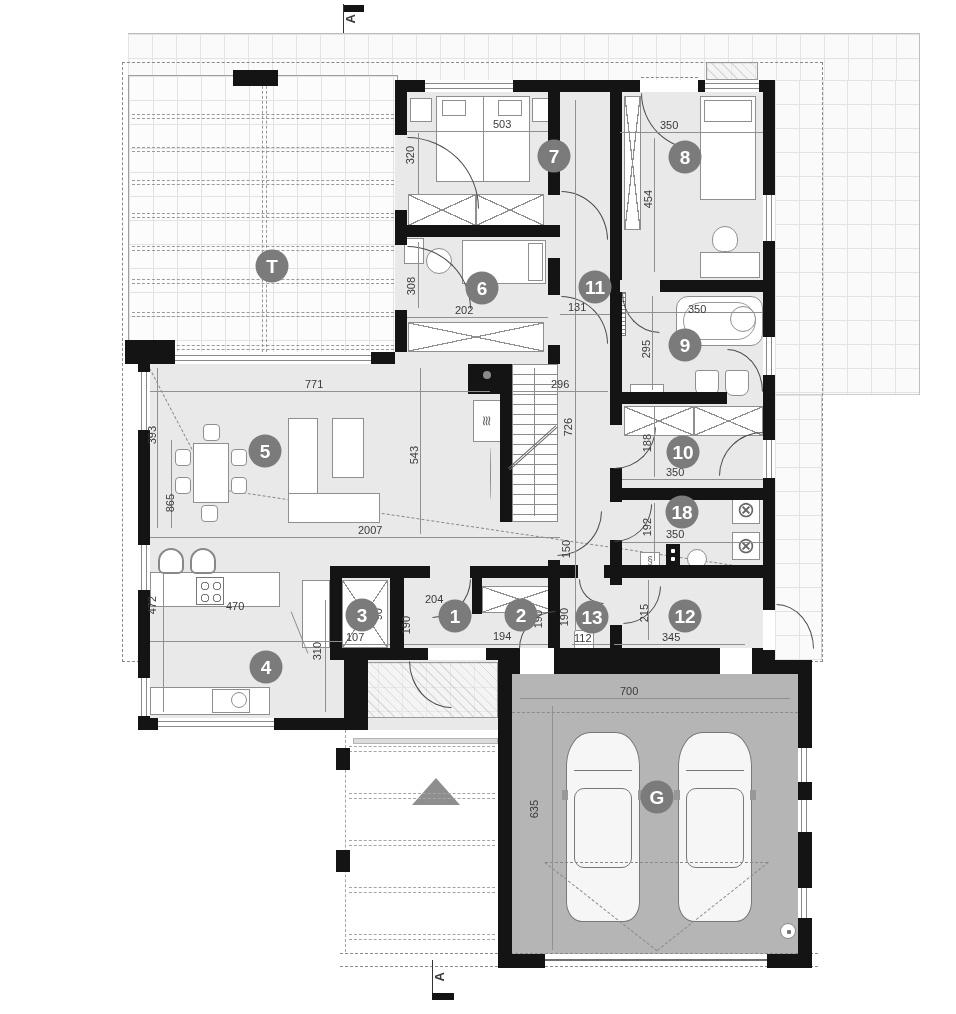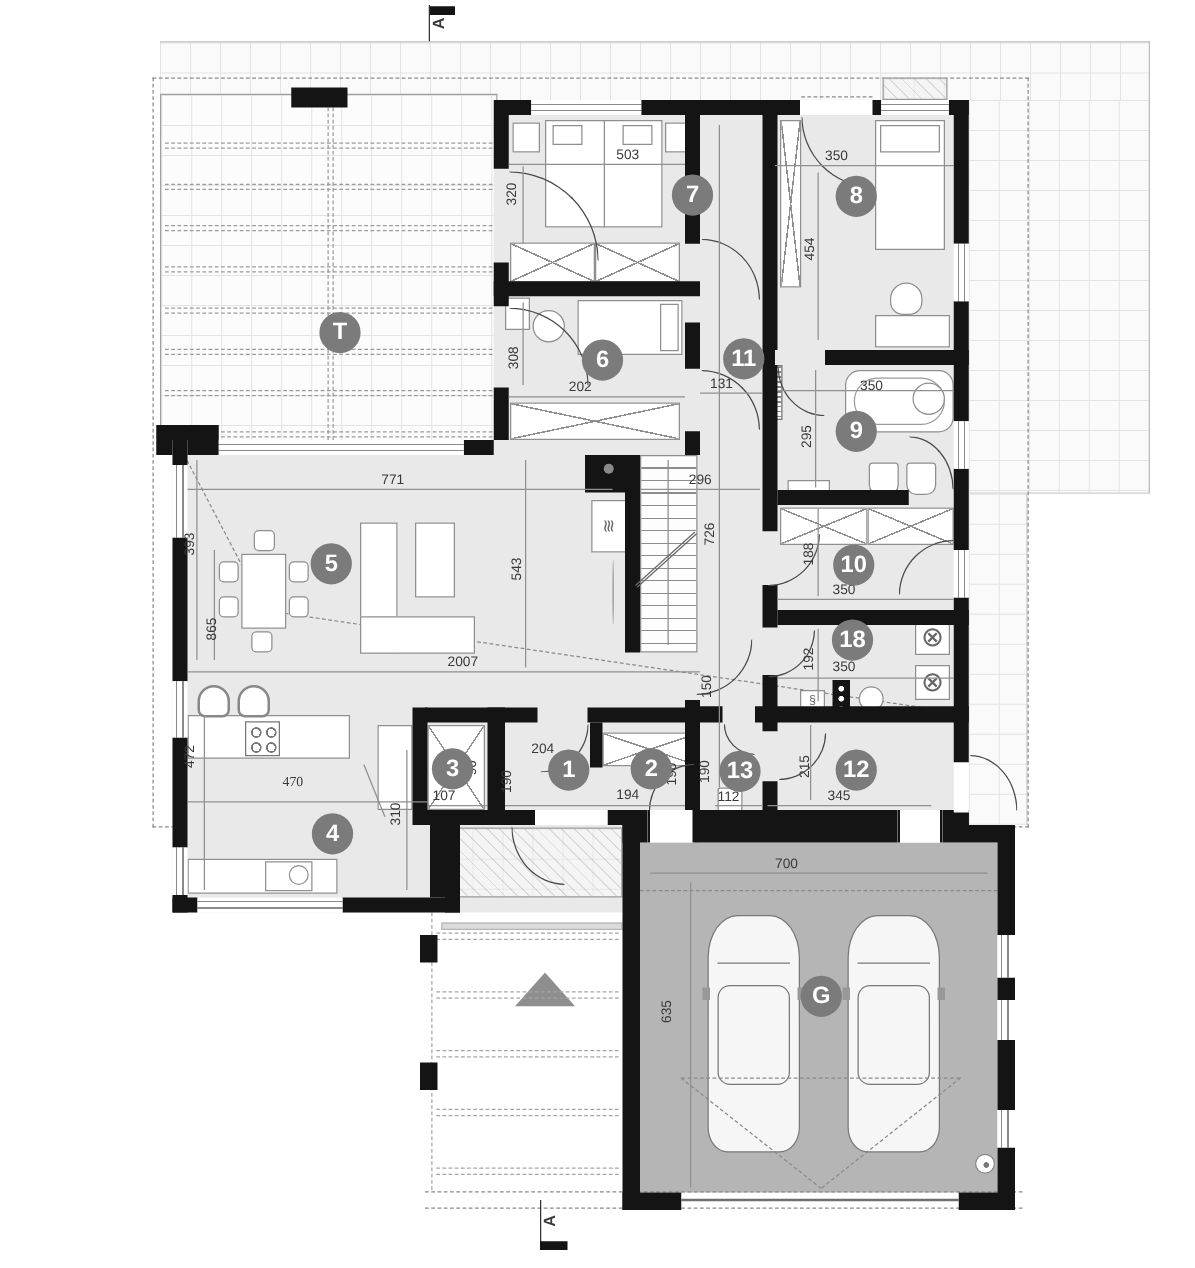--- a/index.html
+++ b/index.html
@@ -346,21 +346,21 @@
   <div class="dim v" style="left:400px;top:616px;">190</div>
   <div class="dim" style="left:493px;top:630px;">194</div>
   <div class="dim v" style="left:532px;top:610px;">190</div>
   <div class="dim" style="left:346px;top:631px;">107</div>
   <div class="dim v" style="left:372px;top:608px;">90</div>
   <div class="dim" style="left:305px;top:378px;">771</div>
   <div class="dim v" style="left:146px;top:426px;">393</div>
   <div class="dim v" style="left:164px;top:494px;">865</div>
   <div class="dim v" style="left:408px;top:446px;">543</div>
   <div class="dim" style="left:358px;top:524px;">2007</div>
-  <div class="dim" style="left:226px;top:620px;font-family:Liberation Serif, serif;">470</div>
+  <div class="dim" style="left:226px;top:600px;">470</div>
   <div class="dim v" style="left:146px;top:596px;">472</div>
   <div class="dim v" style="left:311px;top:642px;">310</div>
   <div class="dim" style="left:620px;top:685px;">700</div>
   <div class="dim v" style="left:528px;top:800px;">635</div>
 
   <div class="rlabel" style="left:455px;top:616px;">1</div>
   <div class="rlabel" style="left:521px;top:615px;">2</div>
   <div class="rlabel" style="left:362px;top:615px;">3</div>
   <div class="rlabel" style="left:266px;top:667px;">4</div>
   <div class="rlabel" style="left:265px;top:451px;">5</div>

